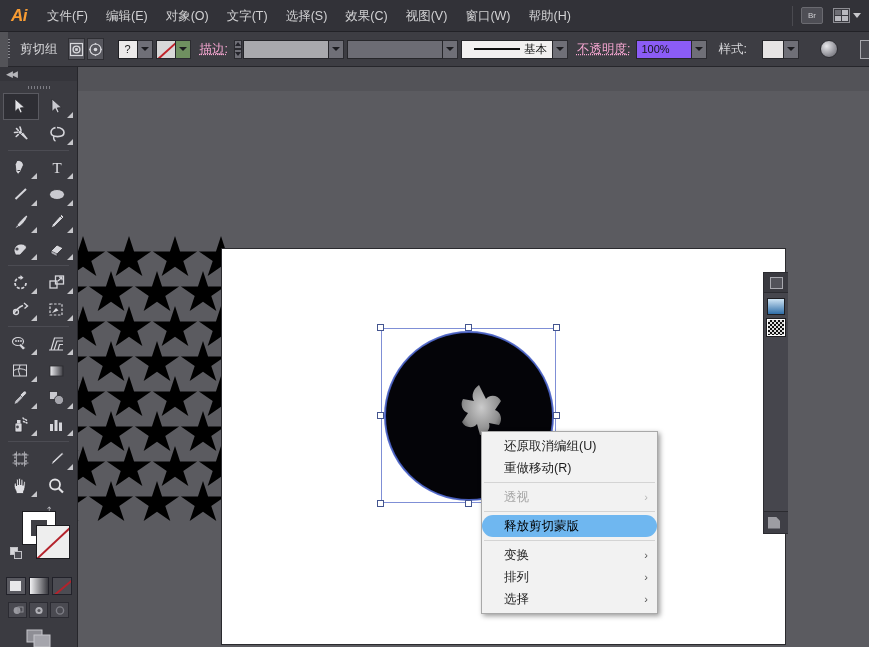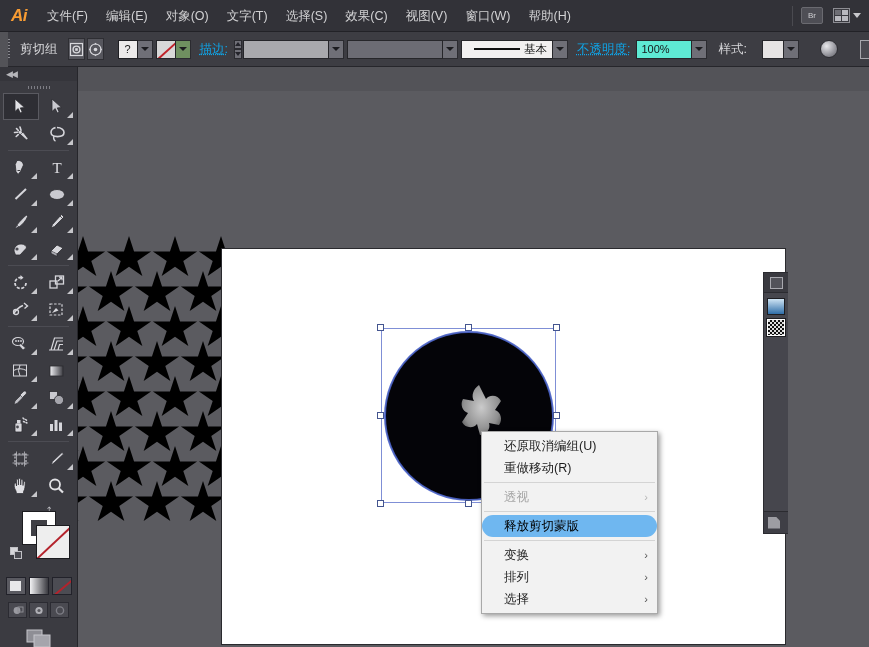--- a/index.html
+++ b/index.html
@@ -78,38 +78,38 @@
   }
   .arrow-gl { width: 0; height: 0; border-left: 4px solid transparent; border-right: 4px solid transparent; border-top: 4px solid #1c1c20; }
   .swatch-nofill {
     width: 20px; height: 19px; background: #d8d8d8; border: 1px solid #26262a;
     position: relative; overflow: hidden;
   }
   .swatch-nofill::after {
     content: ""; position: absolute; left: -4px; top: 8px; width: 30px; height: 1.6px;
     background: #c0232a; transform: rotate(-42deg);
   }
-  .orange-link { color: #0ea5e9; font-size: 12.5px; text-decoration: underline; text-decoration-style: dotted; white-space: nowrap; }
+  .orange-link { color: #f9a8d4; font-size: 12.5px; text-decoration: underline; text-decoration-style: dotted; white-space: nowrap; }
   .stepper { display: flex; flex-direction: column; width: 13px; height: 19px; margin-right: 1px; }
   .stepper span {
     flex: 1; background: #6f6f77; border: 1px solid #2b2b30;
     display: flex; align-items: center; justify-content: center;
   }
   .st-up { width: 0; height: 0; border-left: 3px solid transparent; border-right: 3px solid transparent; border-bottom: 4px solid #23232a; }
   .st-dn { width: 0; height: 0; border-left: 3px solid transparent; border-right: 3px solid transparent; border-top: 4px solid #23232a; }
   .wide-empty { width: 86px; height: 19px; background: #a9a9ad; border: 1px solid #26262a; }
   .wide-empty2 { width: 96px; height: 19px; background: #6c6c74; border: 1px solid #26262a; }
   .stroke-profile {
     width: 92px; height: 19px; background: #f2f0f0; border: 1px solid #26262a;
     display: flex; align-items: center; justify-content: flex-end; gap: 4px; padding-right: 5px;
     font-size: 11.5px; color: #111;
   }
   .stroke-profile .line { width: 46px; height: 2px; background: #111; }
   .opacity-field {
-    width: 56px; height: 19px; background: #5eead4; border: 1px solid #26262a;
+    width: 56px; height: 19px; background: #8b5cf6; border: 1px solid #26262a;
     display: flex; align-items: center; padding-left: 4px; font-size: 11px; color: #17171a;
   }
   .style-swatch { width: 22px; height: 19px; background: #e6e4e4; border: 1px solid #26262a; }
   .round-icon {
     width: 18px; height: 18px; border-radius: 50%;
     background: radial-gradient(circle at 35% 32%, #e9e9ec 0%, #9a9aa1 55%, #5c5c63 100%);
     border: 1px solid #2d2d32;
   }
   .doc-icon {
     width: 17px; height: 19px; border: 1px solid #a7a7ad; background: #4a4a51;

